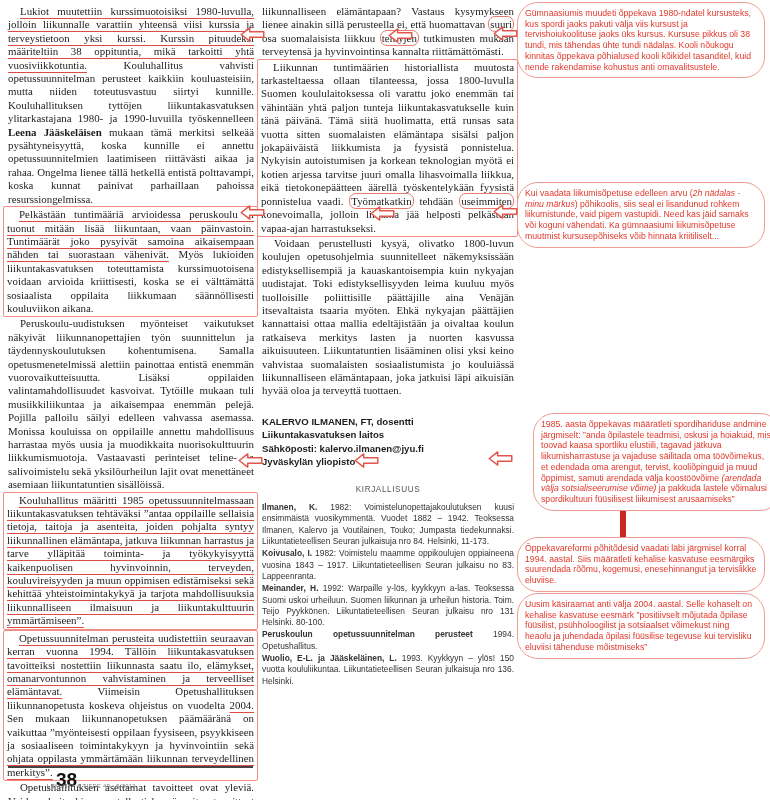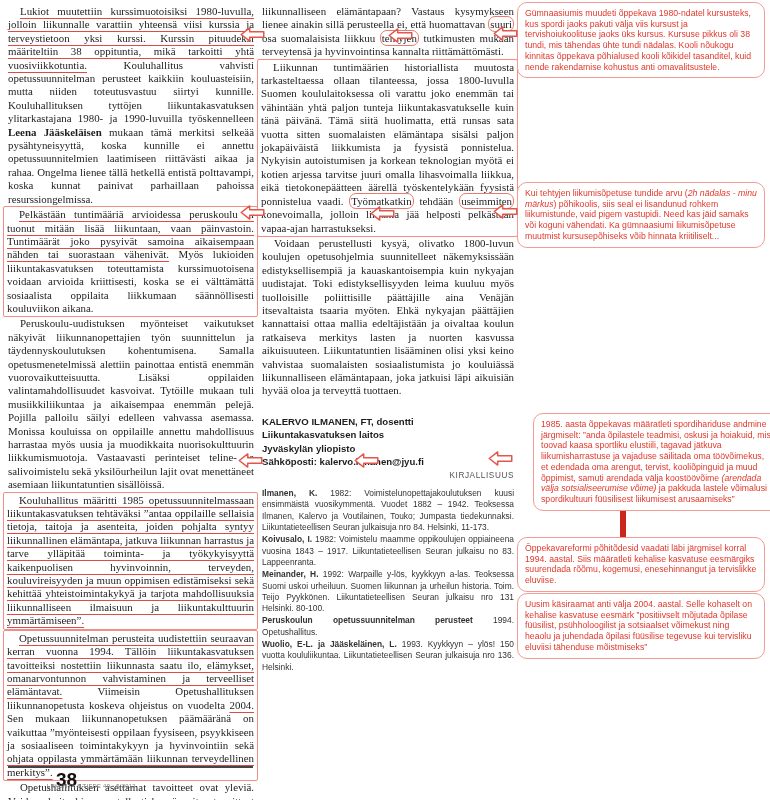--- a/index.html
+++ b/index.html
@@ -15,34 +15,34 @@
   .p{margin:0;text-indent:12px;}
   .p.noindent{text-indent:0;}
   
   .ru{text-decoration:underline;text-decoration-color:#dd4b42;text-decoration-thickness:1.3px;text-underline-offset:2.5px;}
   .rp{border:1.4px solid #f08d84;border-radius:2px;padding:1px 3px;margin-left:-5px;margin-right:-4px;}
   .rw{border:1.2px solid #e87a70;border-radius:7px;padding:1px 1px;}
   b{font-weight:bold;}
   
   .author{margin-top:17px;font-family:"Liberation Sans", sans-serif;font-weight:bold;
           font-size:9.6px;line-height:13.5px;text-align:left;text-indent:0;}
-  .bibhead{font-family:"Liberation Sans", sans-serif;font-size:8.2px;
-           letter-spacing:.6px;color:#555;text-align:right;text-indent:0;}
+  .bibhead{margin-top:14px;font-family:"Liberation Sans", sans-serif;font-size:8.2px;
+           letter-spacing:.6px;color:#555;text-align:center;text-indent:0;}
   .refs{margin-top:6px;font-family:"Liberation Sans", sans-serif;font-size:8.4px;
         line-height:11.3px;color:#333;text-align:justify;}
   .ref{margin:0 0 1px 0;text-indent:0;}
   
   .footrule{position:absolute;left:8px;top:766px;width:245px;height:1.5px;background:#444;}
   .pagenum{position:absolute;left:8px;top:769px;font-family:"Liberation Sans", sans-serif;
            font-weight:bold;font-size:19px;color:#111;margin-left:48px;}
   .journal{position:absolute;left:47px;top:783px;font-family:"Liberation Sans", sans-serif;
            font-size:5.8px;color:#777;letter-spacing:.3px;}
   
   .note{position:absolute;left:517px;width:248px;box-sizing:border-box;
-        border:1.6px solid #f29c93;border-radius:10px;background:#fff;
+        border:1.6px solid #f29c93;border-radius:21px;background:#fff;
         padding:5px 7px;font-family:"Liberation Sans", sans-serif;
         font-size:8.7px;line-height:10.7px;color:#e1382b;text-align:left;z-index:2;}
   .note i{font-style:italic;}
   #note1{top:2px;}
   #note2{top:182px;}
   #note3{top:413px;margin-left:16px;}
   #note4{top:537px;}
   #note5{top:593px;}
   .connector{position:absolute;left:620px;top:505px;width:6px;height:38px;background:#c9281f;z-index:1;}
   
@@ -64,36 +64,36 @@
   </div>
 
   <div class="col" id="col2">
     <p class="p noindent"><span>liikunnalliseen elämäntapaan? Vastaus kysymykseen lienee ainakin sillä perusteella ei, että huomattavan </span><span class="rw">suuri</span><span> osa suomalaisista liikkuu </span><span class="rw">tehtyjen</span><span> tutkimusten mukaan terveytensä ja hyvinvointinsa kannalta riittämättömästi.</span></p>
     <p class="p rp"><span>Liikunnan tuntimäärien historiallista muutosta tarkasteltaessa ollaan tilanteessa, jossa 1800-luvulla Suomen koululaitoksessa oli varattu joko enemmän tai vähintään yhtä paljon tunteja liikuntakasvatukselle kuin tänä päivänä. Tämä siitä huolimatta, että runsas sata vuotta sitten suomalaisten elämäntapa sisälsi paljon jokapäiväistä liikkumista ja fyysistä ponnistelua. Nykyisin autoistumisen ja korkean teknologian myötä ei kotien arjessa tarvitse juuri omalla lihasvoimalla liikkua, eikä tietokonepäätteen äärellä työskentelykään fyysistä ponnistelua vaadi. </span><span class="rw">Työmatkatkin</span><span> tehdään </span><span class="rw">useimmiten</span><span> konevoimalla, jolloin liikunta jää helposti pelkästään vapaa-ajan harrastukseksi.</span></p>
     <p class="p">Voidaan perustellusti kysyä, olivatko 1800-luvun koulujen opetusohjelmia suunnitelleet näkemyksissään edistyksellisempiä ja kauaskantoisempia kuin nykyajan uudistajat. Toki edistyksellisyyden leima kuuluu myös tuolloisille poliittisille päättäjille aina Venäjän itsevaltaista tsaaria myöten. Ehkä nykyajan päättäjien kannattaisi ottaa mallia edeltäjistään ja oivaltaa koulun ratkaiseva merkitys lasten ja nuorten kasvussa aikuisuuteen. Liikuntatuntien lisääminen olisi yksi keino vahvistaa suomalaisten sosiaalistumista jo kouluiässä liikunnalliseen elämäntapaan, joka jatkuisi läpi aikuisiän hyvää oloa ja terveyttä tuottaen.</p>
 
     <div class="author">
       <div>KALERVO ILMANEN, FT, dosentti</div>
       <div>Liikuntakasvatuksen laitos</div>
+      <div>Sähköposti: kalervo.ilmanen@jyu.fi</div>
       <div>Jyväskylän yliopisto</div>
-      <div>Sähköposti: kalervo.ilmanen@jyu.fi</div>
     </div>
 
     <div class="bibhead">KIRJALLISUUS</div>
     <div class="refs">
       <p class="ref"><b>Ilmanen, K.</b><span> 1982: Voimistelunopettajakoulutuksen kuusi ensimmäistä vuosikymmentä. Vuodet 1882 – 1942. Teoksessa Ilmanen, Kalervo ja Voutilainen, Touko; Jumpasta tiedekunnaksi. Liikuntatieteellisen Seuran julkaisuja nro 84. Helsinki, 11-173.</span></p>
       <p class="ref"><b>Koivusalo, I.</b><span> 1982: Voimistelu maamme oppikoulujen oppiaineena vuosina 1843 – 1917. Liikuntatieteellisen Seuran julkaisu no 83. Lappeenranta.</span></p>
       <p class="ref"><b>Meinander, H.</b><span> 1992: Warpaille y-lös, kyykkyyn a-las. Teoksessa Suomi uskoi urheiluun. Suomen liikunnan ja urheilun historia. Toim. Teijo Pyykkönen. Liikuntatieteellisen Seuran julkaisu nro 131 Helsinki. 80-100.</span></p>
       <p class="ref"><b>Peruskoulun opetussuunnitelman perusteet</b><span> 1994. Opetushallitus.</span></p>
       <p class="ref"><b>Wuolio, E-L. ja Jääskeläinen, L.</b><span> 1993. Kyykkyyn – ylös! 150 vuotta koululiikuntaa. Liikuntatieteellisen Seuran julkaisuja nro 136. Helsinki.</span></p>
     </div>
   </div>
 
   <div class="note" id="note1">Gümnaasiumis muudeti õppekava 1980-ndatel kursusteks, kus spordi jaoks pakuti välja viis kursust ja tervishoiukoolituse jaoks üks kursus. Kursuse pikkus oli 38 tundi, mis tähendas ühte tundi nädalas. Kooli nõukogu kinnitas õppekava põhialused kooli kõikidel tasanditel, kuid nende rakendamise kohustus anti omavalitsustele.</div>
-  <div class="note" id="note2"><span>Kui tehtyjen liikumisõpetuse tundide arvu (</span><i>2h nädalas - minu märkus</i><span>) põhikoolis, siis seal ei lisandunud rohkem liikumistunde, vaid pigem vastupidi. Need kas jäid samaks või koguni vähendati. Ka gümnaasiumi liikumisõpetuse muutmist kursusepõhiseks võib hinnata kriitiliselt...</span></div>
+  <div class="note" id="note2"><span>Kui vaadata liikumisõpetuse edelleen arvu (</span><i>2h nädalas - minu märkus</i><span>) põhikoolis, siis seal ei lisandunud rohkem liikumistunde, vaid pigem vastupidi. Need kas jäid samaks või koguni vähendati. Ka gümnaasiumi liikumisõpetuse muutmist kursusepõhiseks võib hinnata kriitiliselt...</span></div>
   <div class="note" id="note3"><span>1985. aasta õppekavas määratleti spordihariduse andmine järgmiselt: ”anda õpilastele teadmisi, oskusi ja hoiakuid, mis toovad kaasa sportliku elustiili, tagavad jätkuva liikumisharrastuse ja vajaduse säilitada oma töövõimekus, et edendada oma arengut, tervist, kooliõpinguid ja muud õppimist, samuti arendada välja koostöövõime </span><i>(arendada välja sotsialiseerumise võime)</i><span> ja pakkuda lastele võimalusi spordikultuuri füüsilisest liikumisest arusaamiseks”</span></div>
   <div class="note" id="note4">Õppekavareformi põhitõdesid vaadati läbi järgmisel korral 1994. aastal. Siis määratleti kehalise kasvatuse eesmärgiks suurendada rõõmu, kogemusi, enesehinnangut ja tervislikke eluviise.</div>
   <div class="note" id="note5">Uusim käsiraamat anti välja 2004. aastal. Selle kohaselt on kehalise kasvatuse eesmärk ”positiivselt mõjutada õpilase füüsilist, psühholoogilist ja sotsiaalset võimekust ning heaolu ja juhendada õpilasi füüsilise tegevuse kui tervisliku eluviisi tähenduse mõistmiseks”</div>
   <div class="connector"></div>
 
   <div class="arrow" style="left:240px;top:27px;">
       <svg viewBox="0 0 26 16">
         <polygon points="25,5 10,5 10,1 1,8 10,15 10,11 25,11" fill="#ffffff" stroke="#e2574c" stroke-width="1.6" stroke-linejoin="round"></polygon>
       </svg>
     </div>

